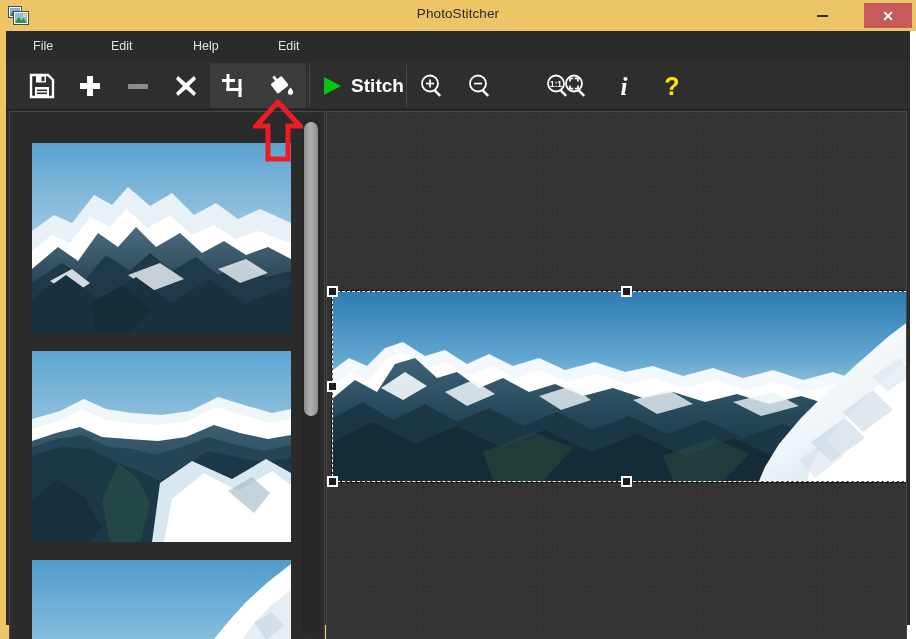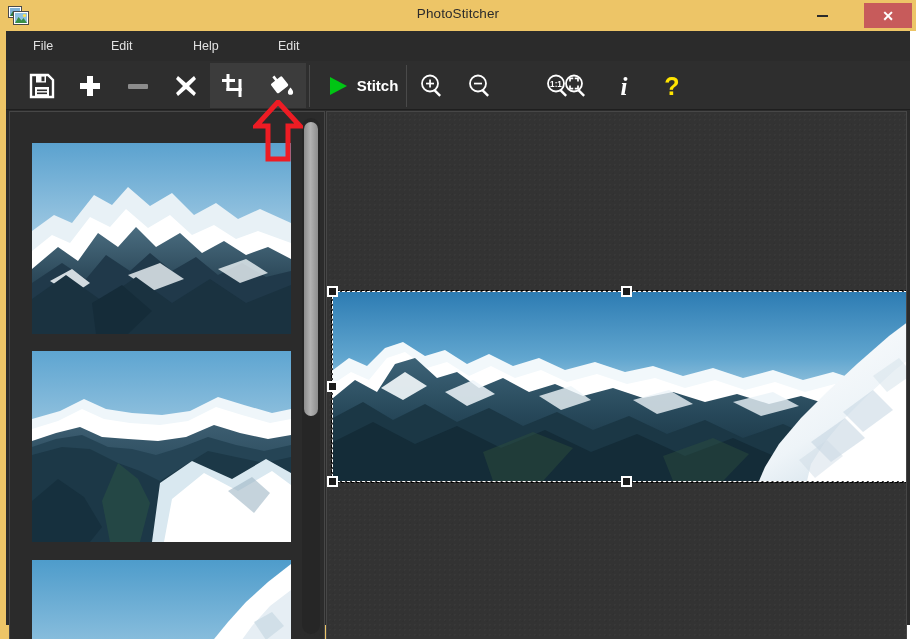--- a/index.html
+++ b/index.html
@@ -277,21 +277,21 @@
             <rect x="10" y="0.5" width="2.6" height="6" fill="#ffffff"></rect>
           </g>
           <path d="M21.5 14.5 c1.9 2.4 2.6 3.6 2.6 4.7 a2.6 2.6 0 0 1 -5.2 0 c0 -1.1 .7 -2.3 2.6 -4.7 Z" fill="#ffffff"></path>
         </svg>
       </div>
 
       <div class="tbtn" style="left:312px; width:88px; gap:7px">
         <svg class="ico" width="24" height="24" viewBox="0 0 24 24">
           <path d="M4 3 L21 12 L4 21 Z" fill="#00c514"></path>
         </svg>
-        <span style="font-size:15px;color:#ffffff;font-weight:bold;">Stitch</span>
+        <span style="font-size:19px;color:#ffffff;font-weight:bold;">Stitch</span>
       </div>
 
       <div class="tbtn" style="left:402px; width:48px">
         <svg class="ico" width="28" height="28" viewBox="0 0 28 28">
           <circle cx="12" cy="11.5" r="8" fill="none" stroke="#ffffff" stroke-width="1.8"></circle>
           <rect x="11.2" y="7.5" width="1.7" height="8" fill="#ffffff"></rect>
           <rect x="8" y="10.7" width="8" height="1.7" fill="#ffffff"></rect>
           <rect x="17" y="17" width="8.5" height="2.4" fill="#ffffff" transform="rotate(45 17 17)"></rect>
         </svg>
       </div>

